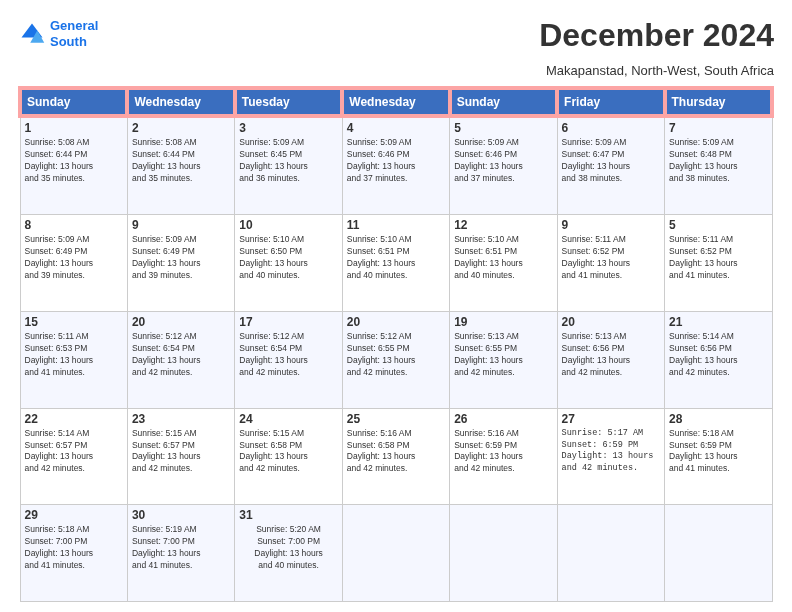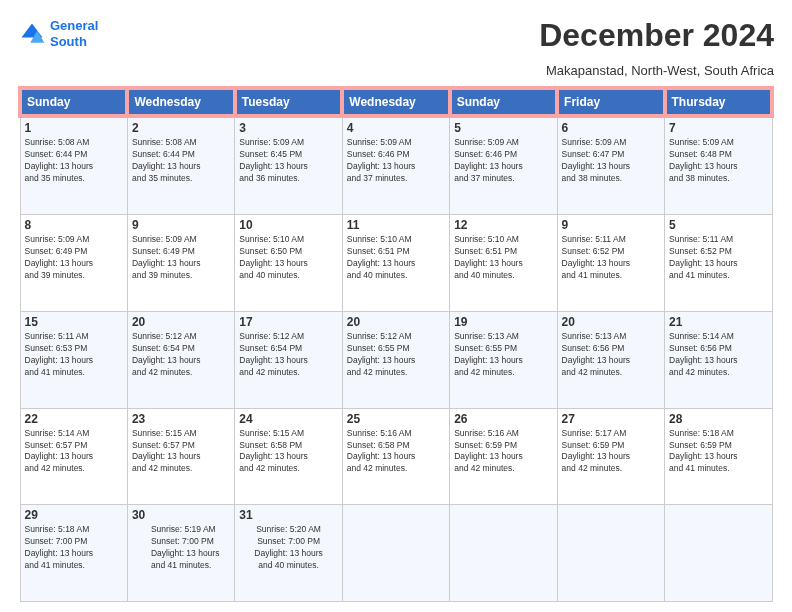--- a/index.html
+++ b/index.html
@@ -318,21 +318,21 @@
           </td>
           <td>
             <span class="day-num">26</span>
             <div class="day-info" style="white-space: pre-line;">Sunrise: 5:16 AM
 Sunset: 6:59 PM
 Daylight: 13 hours
 and 42 minutes.</div>
           </td>
           <td>
             <span class="day-num">27</span>
-            <div class="day-info" style="white-space: pre-line;">Sunrise: 5:17 AM
+            <div class="day-info" style="white-space: pre-line; font-family: Liberation Mono, monospace;">Sunrise: 5:17 AM
 Sunset: 6:59 PM
 Daylight: 13 hours
 and 42 minutes.</div>
           </td>
           <td>
             <span class="day-num">28</span>
             <div class="day-info" style="white-space: pre-line;">Sunrise: 5:18 AM
 Sunset: 6:59 PM
 Daylight: 13 hours
 and 41 minutes.</div>
@@ -341,21 +341,21 @@
         <tr>
           <td>
             <span class="day-num">29</span>
             <div class="day-info" style="white-space: pre-line;">Sunrise: 5:18 AM
 Sunset: 7:00 PM
 Daylight: 13 hours
 and 41 minutes.</div>
           </td>
           <td>
             <span class="day-num">30</span>
-            <div class="day-info" style="white-space: pre-line; margin-left: 19px;">Sunrise: 5:19 AM
+            <div class="day-info" style="white-space: pre-line;">Sunrise: 5:19 AM
 Sunset: 7:00 PM
 Daylight: 13 hours
 and 41 minutes.</div>
           </td>
           <td>
             <span class="day-num">31</span>
             <div class="day-info" style="white-space: pre-line; text-align: center;">Sunrise: 5:20 AM
 Sunset: 7:00 PM
 Daylight: 13 hours
 and 40 minutes.</div>

